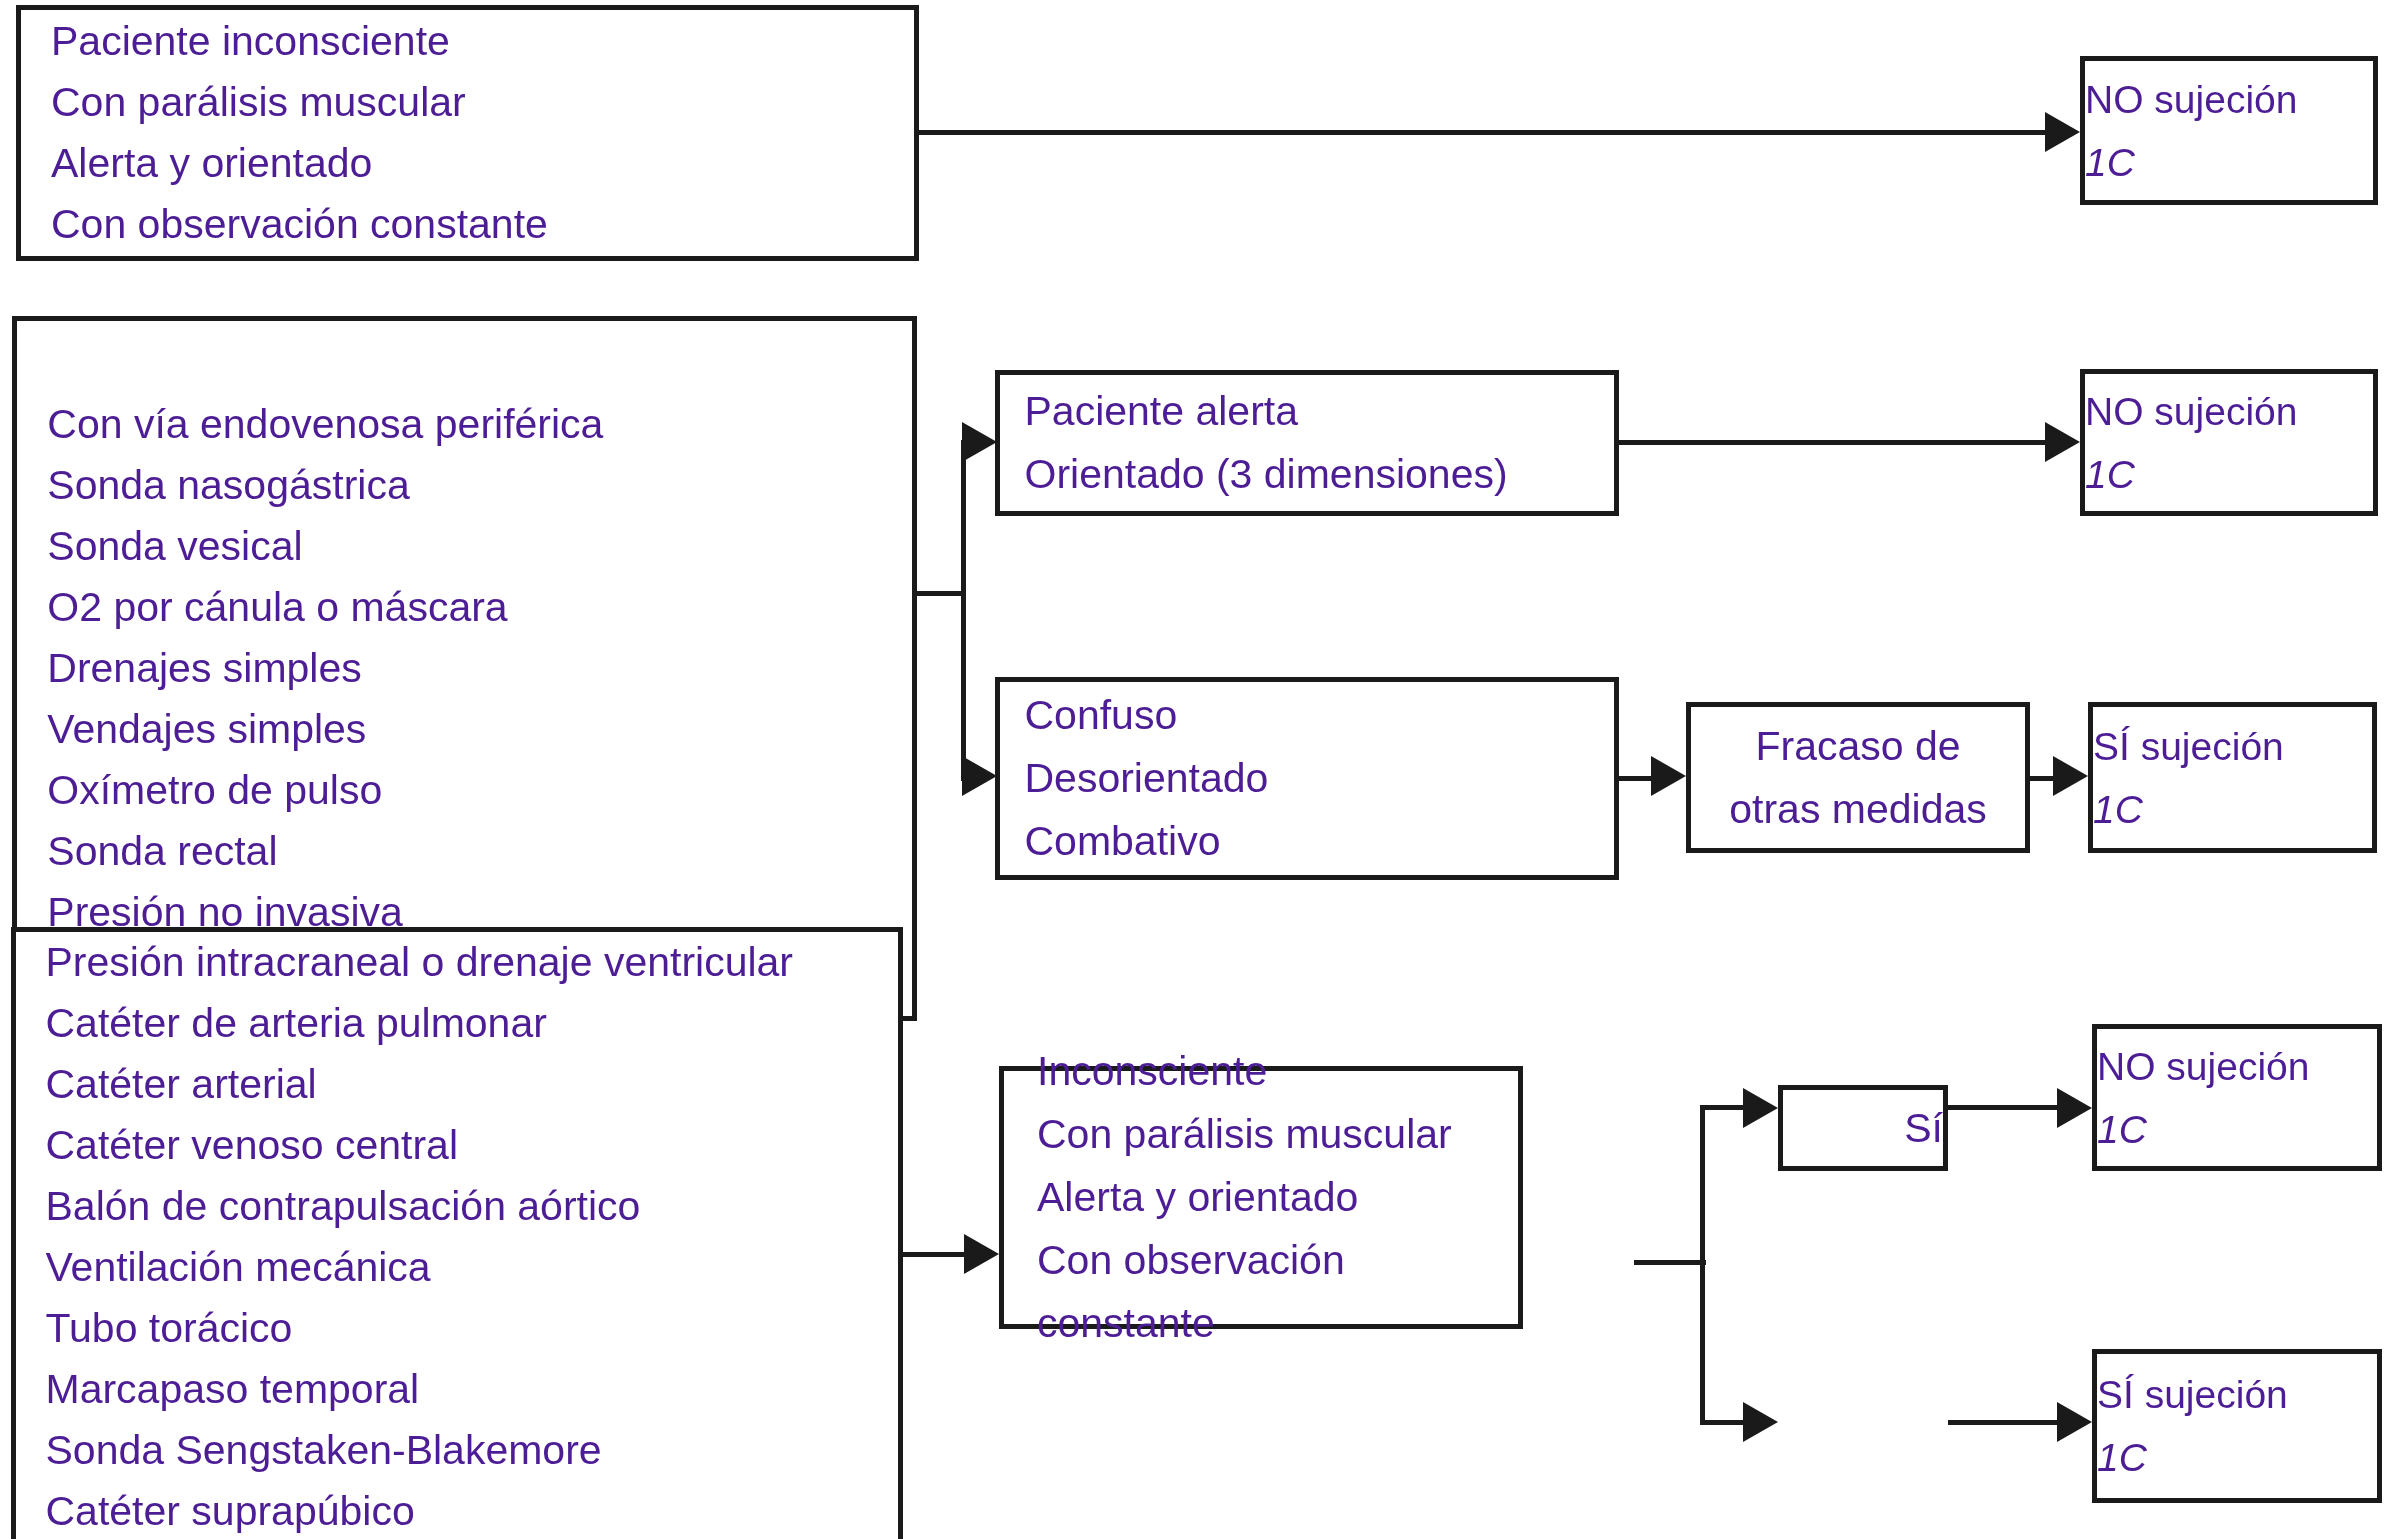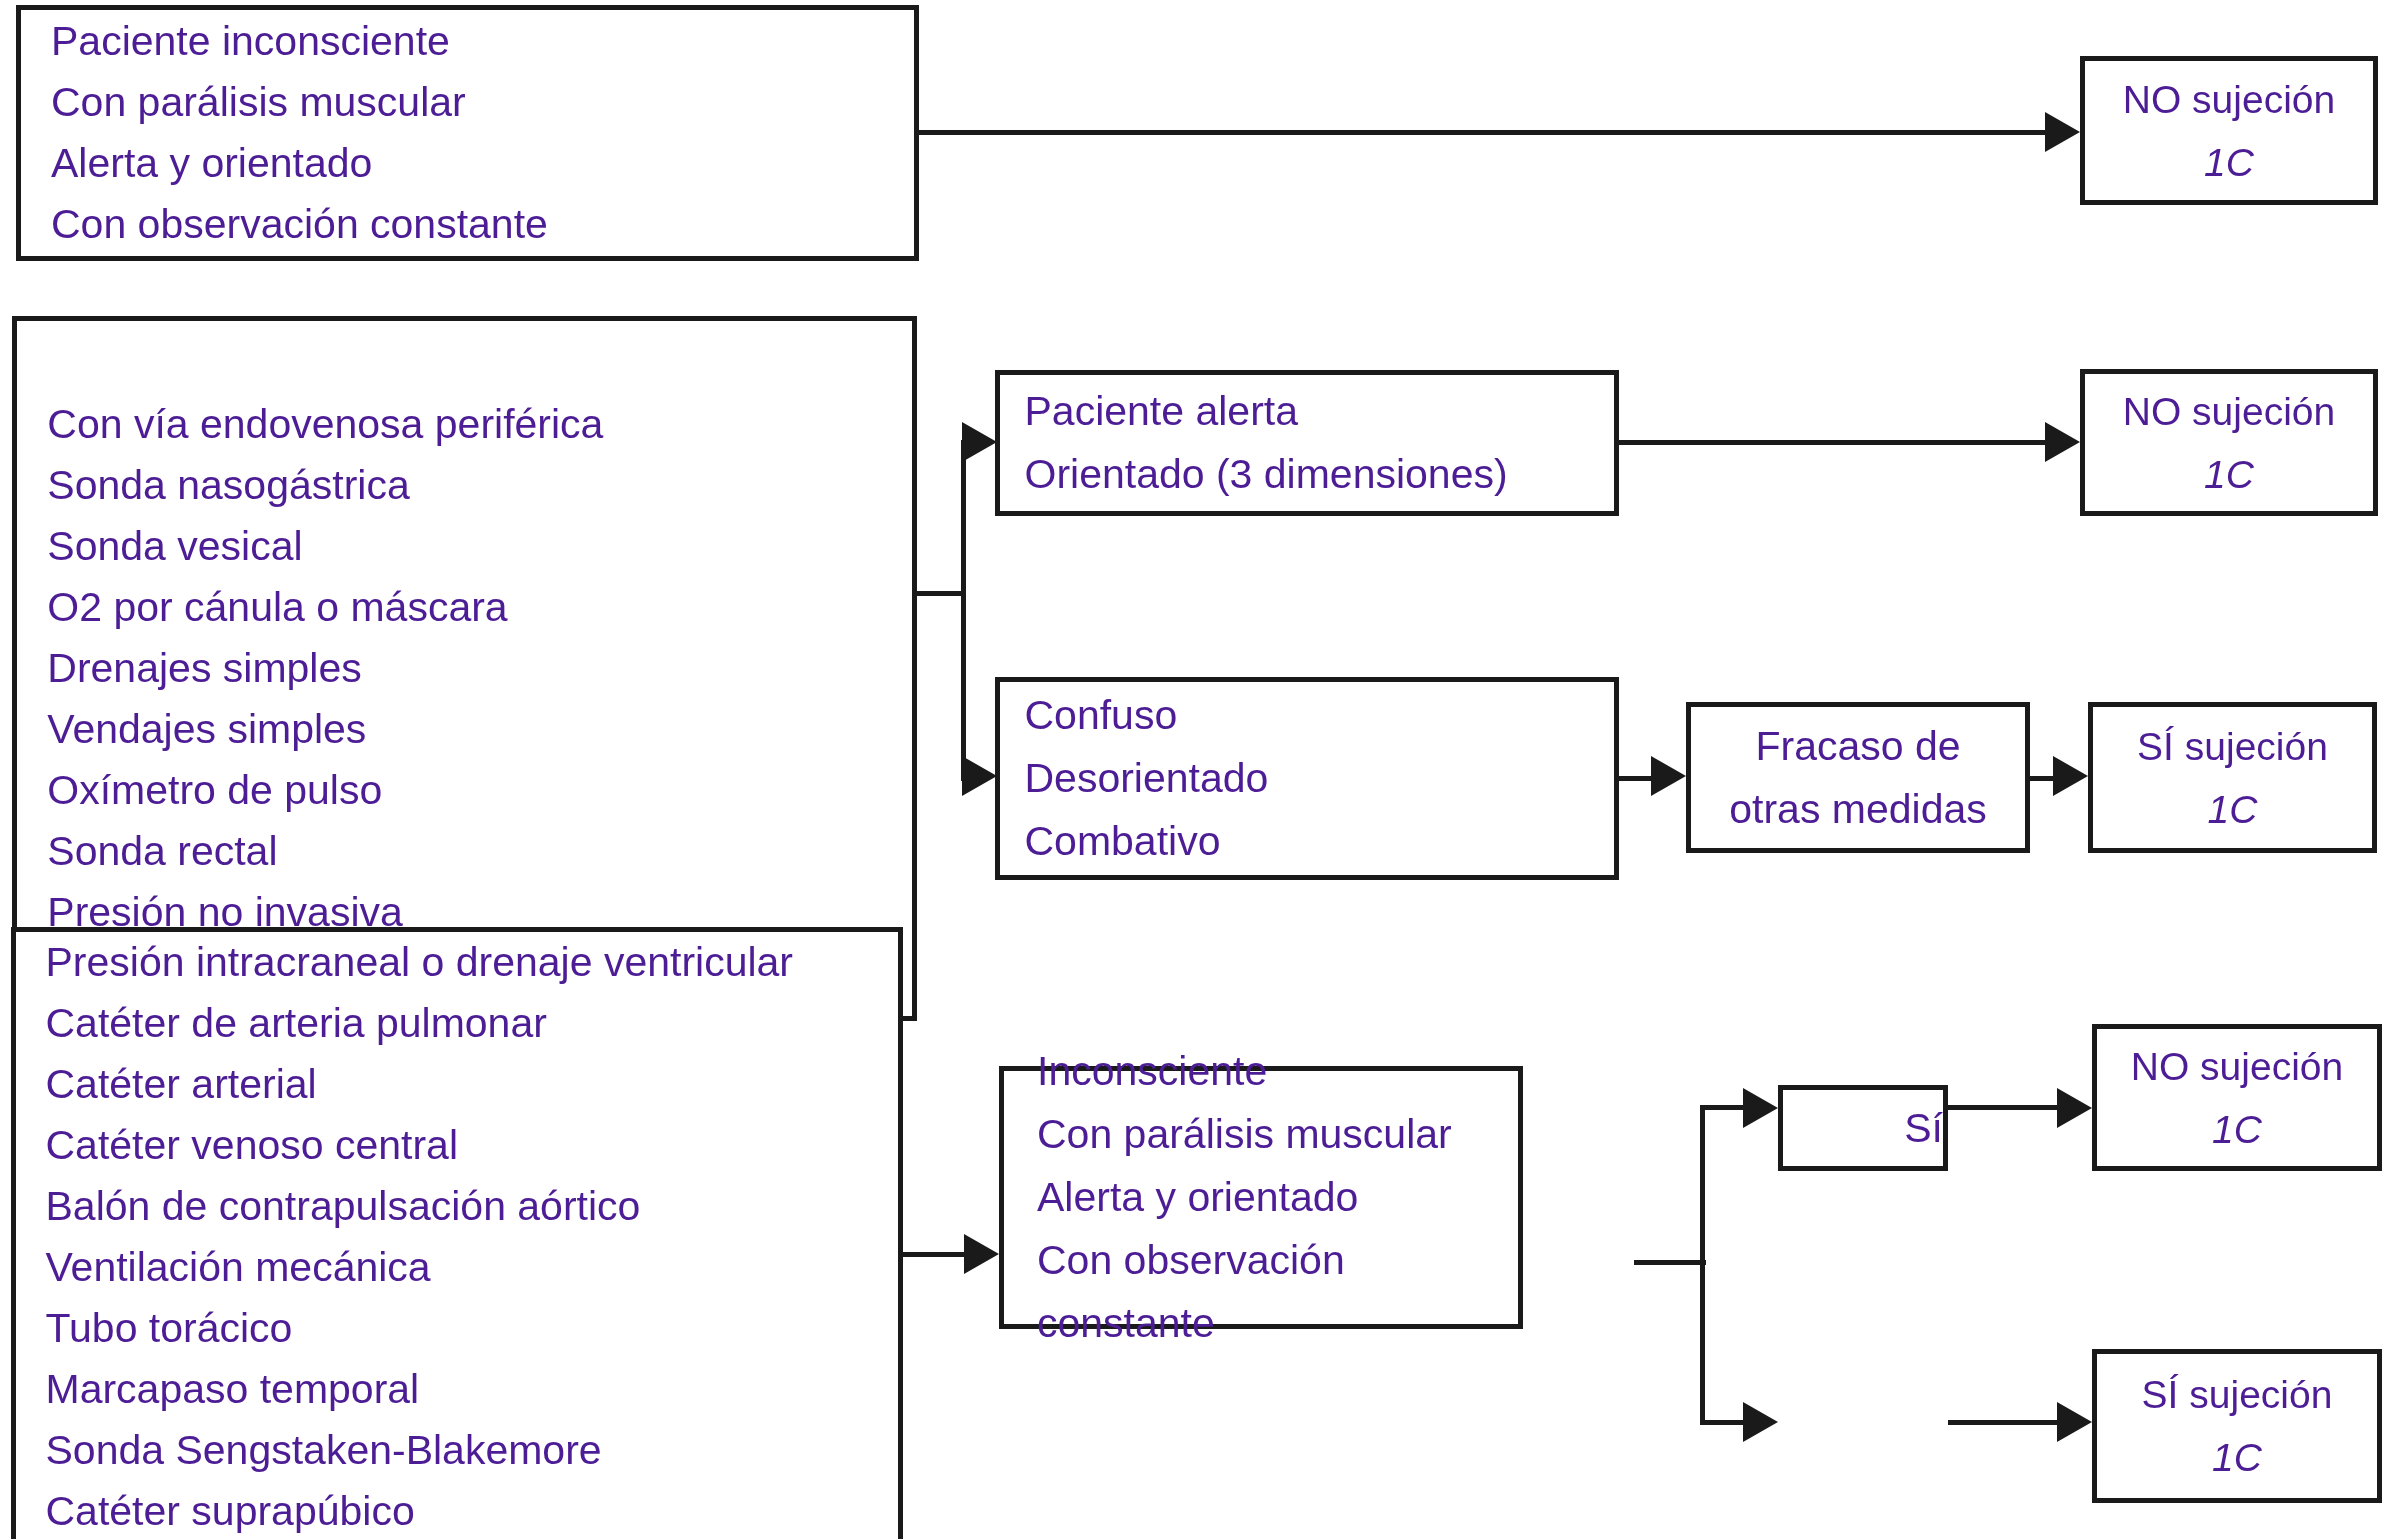--- a/index.html
+++ b/index.html
@@ -22,21 +22,21 @@
   .txt {
     white-space:pre-line;
     font-size:41px;
     line-height:61px;
   }
   .list { padding-left:30px; }
   .pad-lg { padding-left:33px; }
   .pad-md { padding-left:24.5px; }
   .mid .txt { line-height:63px; }
   .centered { text-align:center; }
-  .outcome { text-align:center; }
+  .outcome { text-align:left; }
   .outcome .label { display:block; font-size:39px; line-height:63px; }
   .outcome .grade { display:block; font-size:39px; line-height:63px; font-style:italic; }
   .small-node { text-align:right;margin-top:20px; }
   .small-node .txt { font-size:41px; line-height:46px; }
   .hline { position:absolute; height:5.3px; background:#1a1a1a; }
   .vline { position:absolute; width:5.3px;  background:#1a1a1a; }
   .head {
     position:absolute; width:0; height:0;
     border-top:20px solid transparent;
     border-bottom:20px solid transparent;

